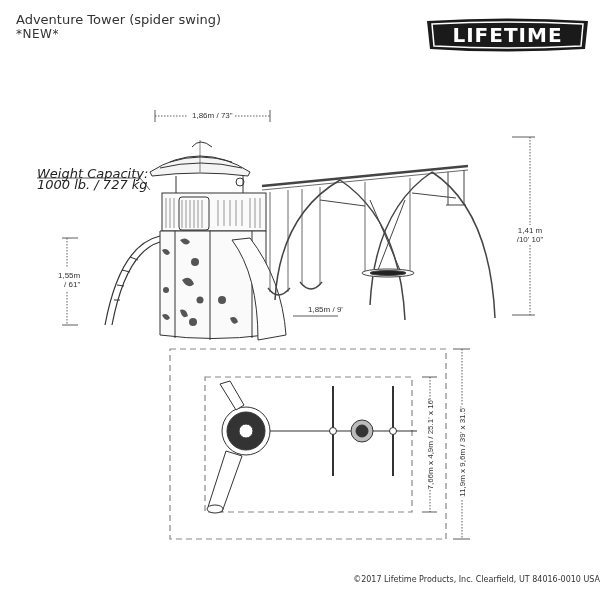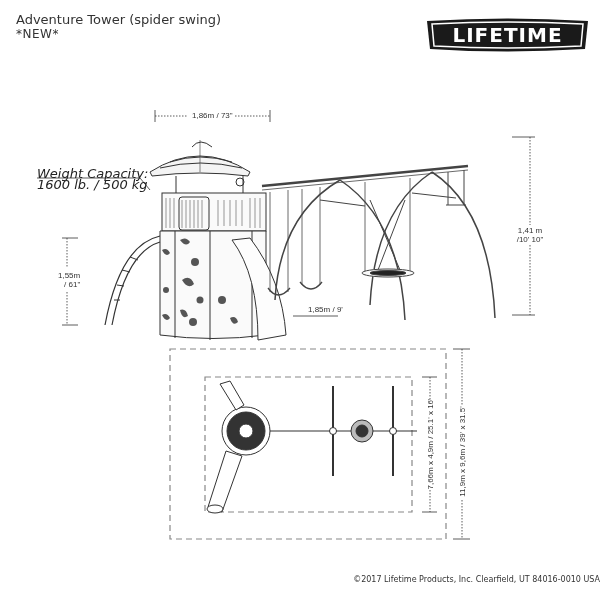--- a/index.html
+++ b/index.html
@@ -193,21 +193,21 @@
       <line x1="462" y1="349" x2="462" y2="405" stroke-dasharray="1.5,1.5"></line>
       <line x1="462" y1="500" x2="462" y2="539" stroke-dasharray="1.5,1.5"></line>
     </g>
   </g>
 </svg>
 
 <div class="lbl" style="left:192px; top:111px;">1,86m / 73"</div>
 
 <div class="weight">
   <div>Weight Capacity:</div>
-  <div>1600 lb. / 500 kg</div>
+  <div>1000 lb. / 727 kg</div>
 </div>
 
 <div class="lbl" style="left:512px; top:226px; text-align:center; width:36px; line-height:9px;">
   <div>1,41 m</div>
   <div>/10' 10"</div>
 </div>
 
 <div class="lbl" style="left:58px; top:271px; line-height:9px;text-align:right;">
   <div>1,55m</div>
   <div>/ 61"</div>

